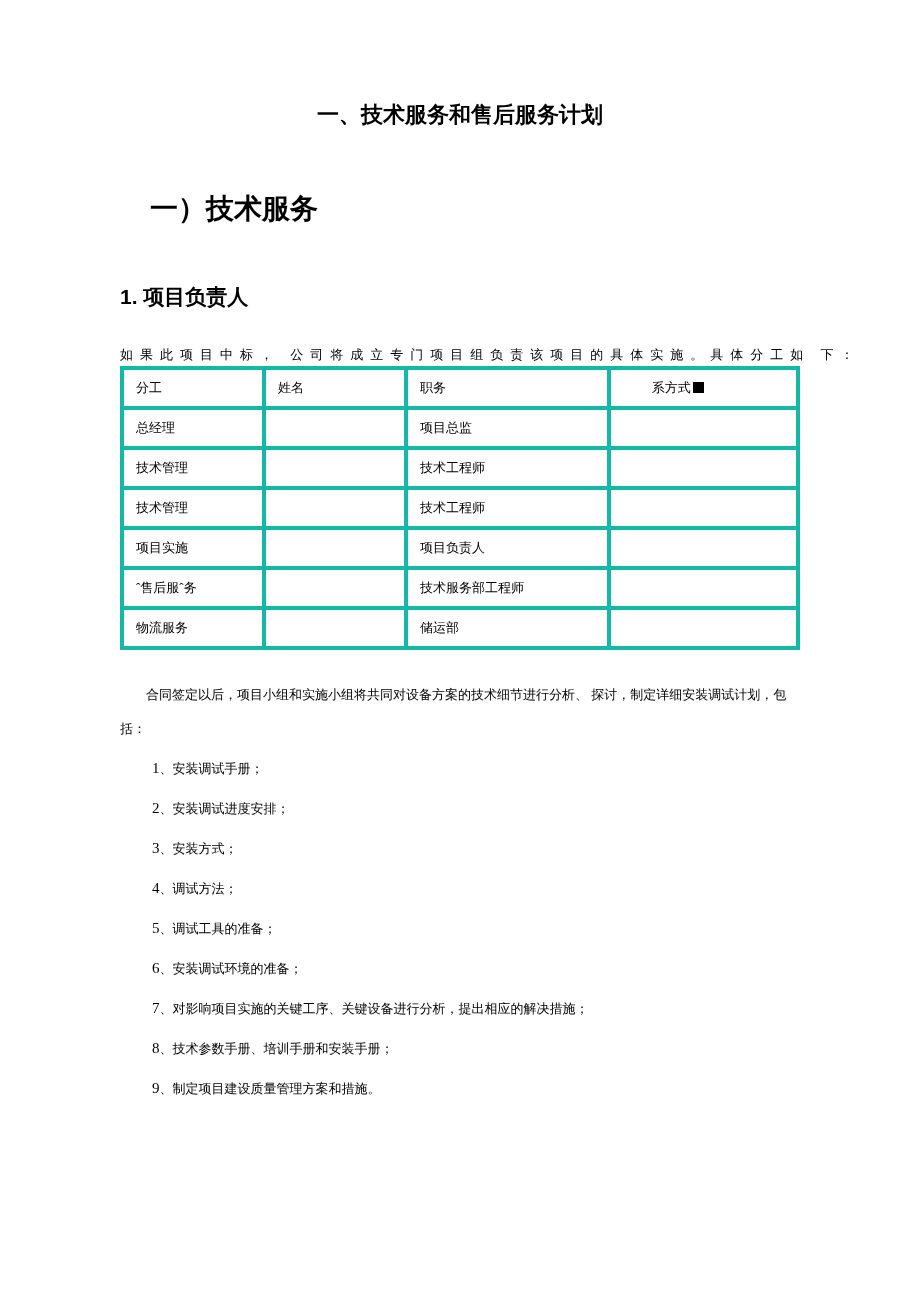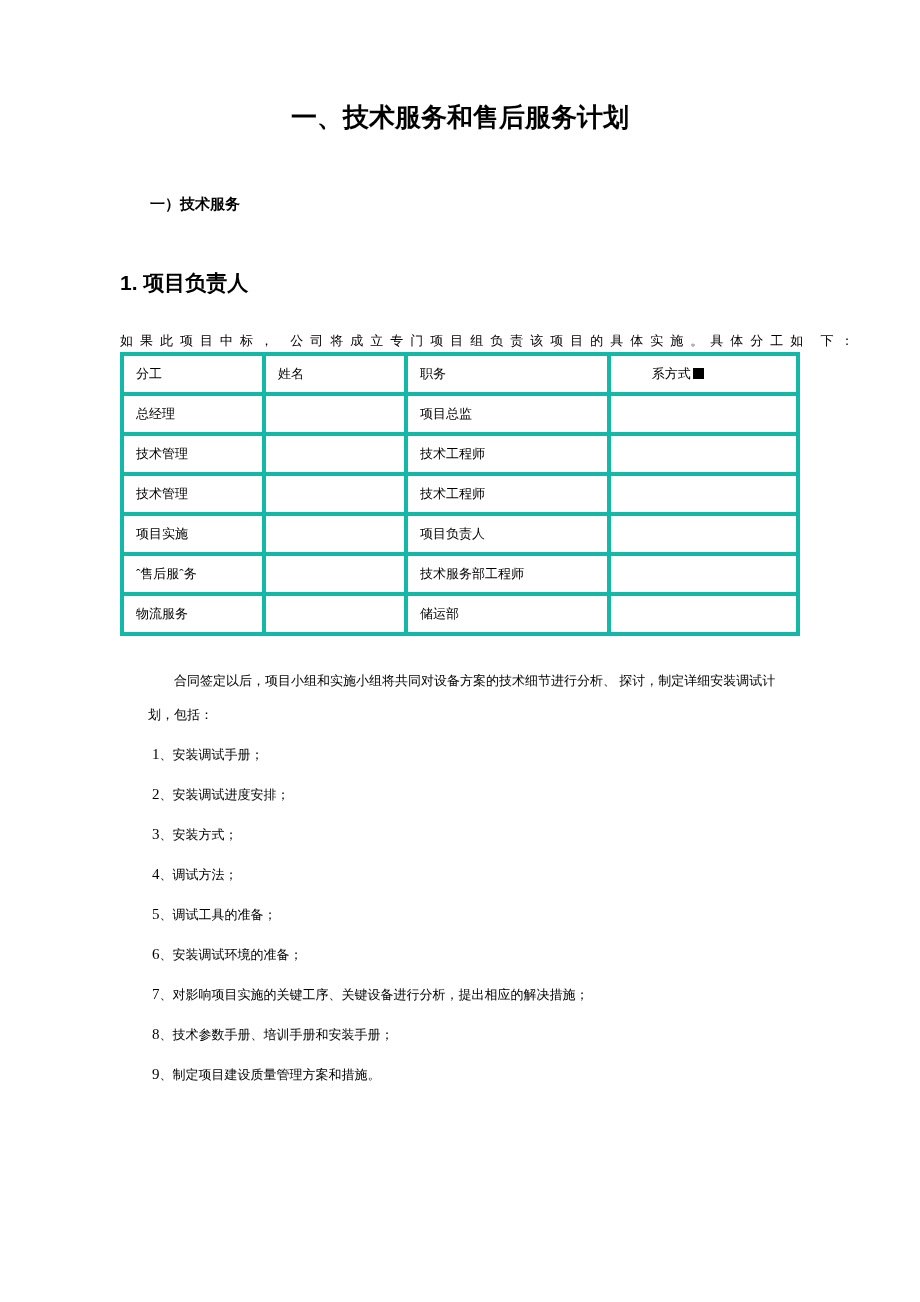--- a/index.html
+++ b/index.html
@@ -6,27 +6,27 @@
     body {
       width: 920px;
       height: 1302px;
       background: #fff;
       font-family: "SimSun", "宋体", serif;
       color: #000;
       padding: 100px 120px 0 120px;
     }
     .title {
       text-align: center;
-      font-size: 26px;
+      font-size: 22px;
       font-weight: bold;
       margin-bottom: 60px;
       font-family: "SimHei", "黑体", sans-serif;
     }
     .section-heading {
-      font-size: 15px;
+      font-size: 28px;
       font-weight: bold;
       margin-left: 30px;
       margin-bottom: 55px;
       font-family: "SimHei", "黑体", sans-serif;
     }
     .sub-heading {
       font-size: 21px;
       font-weight: bold;
       margin-bottom: 35px;
       font-family: "SimHei", "黑体", sans-serif;
@@ -52,21 +52,20 @@
     th { font-weight: normal; }
     .col0 { width: 21%; }
     .col1 { width: 21%; }
     .col2 { width: 30%; }
     .col3 { width: 28%; padding-left: 41px; }
     .para {
       font-size: 13px;
       line-height: 2.6;
       text-indent: 2em;
       margin-bottom: 10px;
-      margin-left: 28px;
     }
     .list {
       list-style: none;
       padding-left: 2em;
     }
     .list li {
       font-size: 13px;
       line-height: 1.6;
       margin-bottom: 16px;
     }

